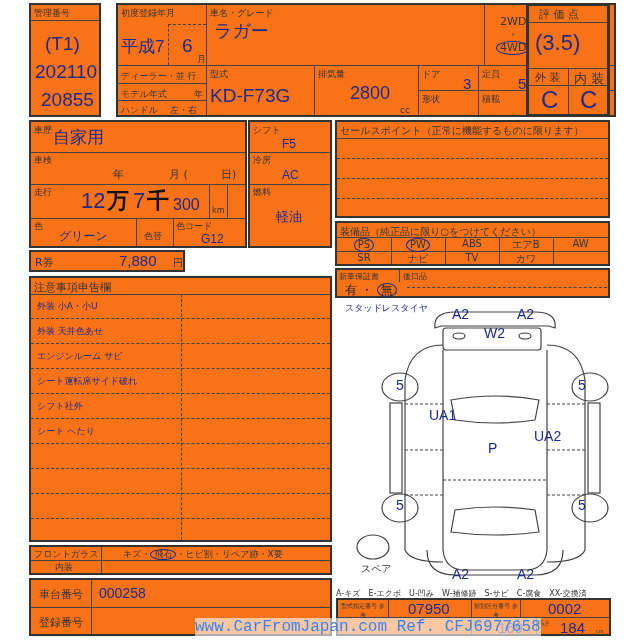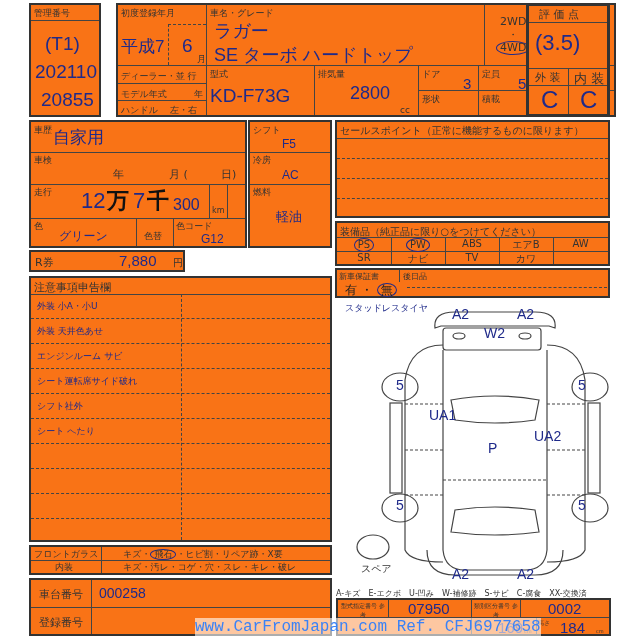--- a/index.html
+++ b/index.html
@@ -41,21 +41,20 @@
   <div class="val" style="left:64px;top:30px;font-size:19px;">6</div>
   <div class="lbl" style="left:79px;top:48px;">月</div>
   <div class="lbl" style="left:3px;top:65px;">ディーラー・並 行</div>
   <div class="lbl" style="left:3px;top:83px;">モデル年式</div>
   <div class="lbl" style="left:76px;top:83px;">年</div>
   <div class="lbl" style="left:3px;top:99px;">ハンドル</div>
   <div class="lbl" style="left:52px;top:99px;">左・右</div>
 
   <div class="lbl" style="left:92px;top:2px;">車名・グレード</div>
   <div class="val" style="left:96px;top:14px;font-size:18px;">ラガー</div>
-  <div class="val" style="left:96px;top:38px;font-size:18px;">SE ターボ ハードトップ</div>
   <div class="vl" style="left:366px;top:0;height:60px"></div>
   <div class="lbl" style="left:382px;top:10px;font-size:11px;">2WD</div>
   <div class="lbl" style="left:390px;top:23px;font-size:10px;">・</div>
   <div class="lbl" style="left:378px;top:36px;font-size:11px;"><span class="circ">4WD</span></div>
   <div class="hl" style="left:88px;top:60px;width:408px"></div>
 
   <div class="lbl" style="left:92px;top:63px;">型式</div>
   <div class="val" style="left:92px;top:80px;font-size:19px;">KD-F73G</div>
   <div class="vl" style="left:196px;top:60px;height:50px"></div>
   <div class="lbl" style="left:200px;top:63px;">排気量</div>
@@ -238,21 +237,20 @@
 <div class="lbl" style="left:336px;top:588px;font-size:8px;">A-キズ　E-エクボ　U-凹み　W-補修跡　S-サビ　C-腐食　XX-交換済</div>
 
 <div class="box" style="left:29px;top:545px;width:303px;height:30px;padding-left:17px;">
   <div class="vl" style="left:70px;top:0;height:26px"></div>
   <div class="hl" style="left:0;top:13px;width:299px"></div>
   <div class="lbl" style="left:3px;top:1px;font-size:9px;">フロントガラス</div>
   <div class="lbl" style="left:92px;top:1px;font-size:9px;">
     <span>キズ・</span><span class="circ" style="line-height:9px">飛石</span><span>・ヒビ割・リペア跡・X要</span>
   </div>
   <div class="lbl" style="left:24px;top:14px;font-size:9px;">内装</div>
-  <div class="lbl" style="left:92px;top:14px;font-size:9px;">キズ・汚レ・コゲ・穴・スレ・キレ・破レ</div>
 </div>
 
 <div class="box" style="left:29px;top:578px;width:303px;height:58px;">
   <div class="vl" style="left:60px;top:0;height:54px"></div>
   <div class="hl" style="left:0;top:27px;width:299px"></div>
   <div class="lbl" style="left:8px;top:7px;font-size:11px;">車台番号</div>
   <div class="val" style="left:68px;top:5px;font-size:14px;">000258</div>
   <div class="lbl" style="left:8px;top:35px;font-size:11px;">登録番号</div>
 </div>
 

